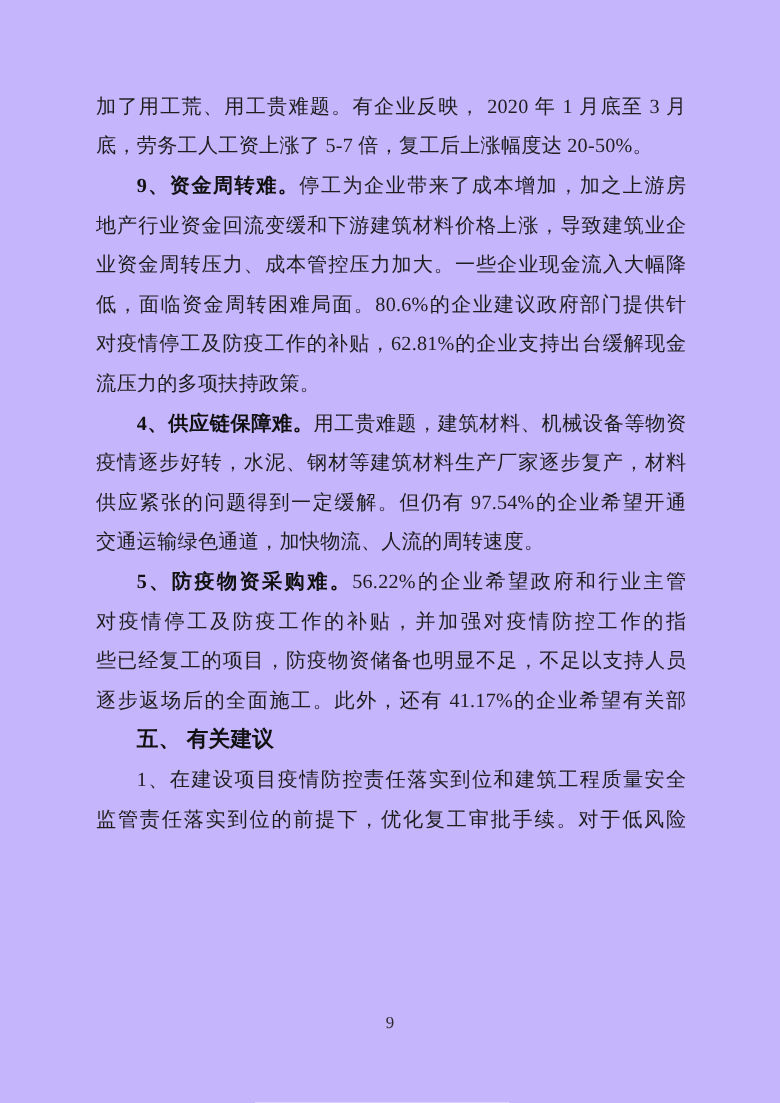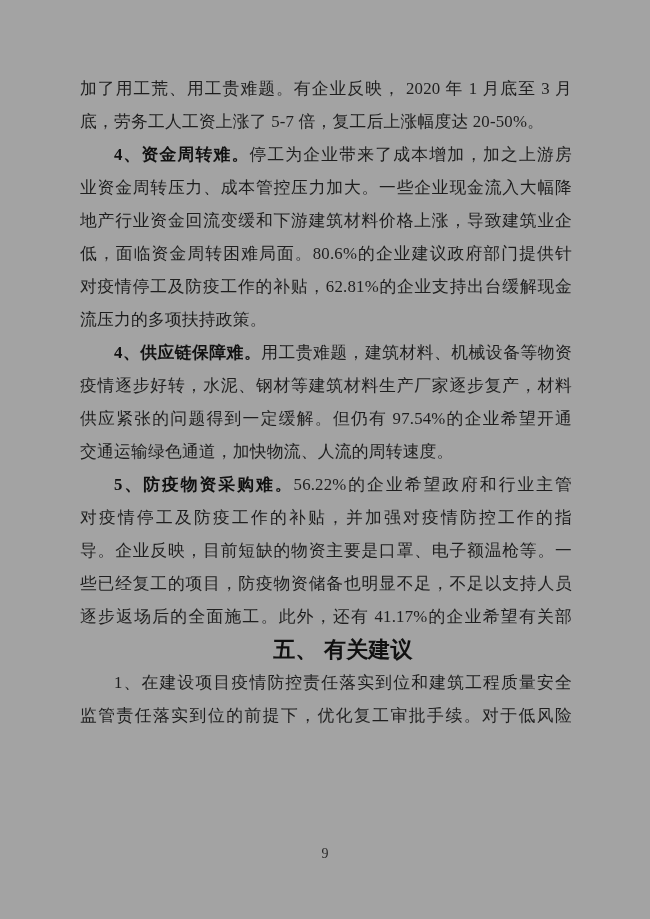--- a/index.html
+++ b/index.html
@@ -4,21 +4,21 @@
 <style>
   html, body {
     margin: 0;
     padding: 0;
     background: #ffffff;
   }
   .page {
     position: relative;
     width: 650px;
     height: 919px;
-    background: #a3a3a3;
+    background: #c4b5fd;
     overflow: hidden;
     font-family: "Liberation Serif", "DejaVu Serif", serif;
     color: #1e1e1e;
   }
   .content {
     position: absolute;
     left: 80px;
     top: 72px;
     width: 492px;
   }
@@ -34,23 +34,22 @@
     text-align: justify;
     text-align-last: justify;
     overflow: hidden;
   }
   .line.ind {
     text-indent: 34px;
   }
   .line.head {
     font-family: "Liberation Sans", "DejaVu Sans", sans-serif;
     font-weight: bold;
-    font-size: 22px;
+    font-size: 18px;
     color: #141414;
-    text-align: center;
   }
   .run.bold {
     font-weight: bold;
     color: #111111;
   }
   .pagenum {
     position: absolute;
     top: 846px;
     left: 0;
     width: 100%;
@@ -59,33 +58,32 @@
     color: #2a2a2a;
   }
 </style>
 </head>
 <body>
 
 <div class="page">
   <div class="content">
       <div class="line j"><span class="run">加了用工荒、用工贵难题。有企业反映， 2020 年 1 月底至 3 月</span></div>
       <div class="line"><span class="run">底，劳务工人工资上涨了 5-7 倍，复工后上涨幅度达 20-50%。</span></div>
-      <div class="line j ind"><span class="run bold">4、资金周转难。</span><span class="run">停工为企业带来了成本增加，加之上游房</span></div>
+      <div class="line j ind"><span class="run bold">9、资金周转难。</span><span class="run">停工为企业带来了成本增加，加之上游房</span></div>
+      <div class="line j"><span class="run">地产行业资金回流变缓和下游建筑材料价格上涨，导致建筑业企</span></div>
       <div class="line j"><span class="run">业资金周转压力、成本管控压力加大。一些企业现金流入大幅降</span></div>
-      <div class="line j"><span class="run">地产行业资金回流变缓和下游建筑材料价格上涨，导致建筑业企</span></div>
       <div class="line j"><span class="run">低，面临资金周转困难局面。80.6%的企业建议政府部门提供针</span></div>
       <div class="line j"><span class="run">对疫情停工及防疫工作的补贴，62.81%的企业支持出台缓解现金</span></div>
       <div class="line"><span class="run">流压力的多项扶持政策。</span></div>
       <div class="line j ind"><span class="run bold">4、供应链保障难。</span><span class="run">用工贵难题，建筑材料、机械设备等物资</span></div>
       <div class="line j"><span class="run">疫情逐步好转，水泥、钢材等建筑材料生产厂家逐步复产，材料</span></div>
       <div class="line j"><span class="run">供应紧张的问题得到一定缓解。但仍有 97.54%的企业希望开通</span></div>
       <div class="line"><span class="run">交通运输绿色通道，加快物流、人流的周转速度。</span></div>
       <div class="line j ind"><span class="run bold">5、防疫物资采购难。</span><span class="run">56.22%的企业希望政府和行业主管</span></div>
       <div class="line j"><span class="run">对疫情停工及防疫工作的补贴，并加强对疫情防控工作的指</span></div>
-      <div class="line j"><span class="run">导。企业反映，目前短缺的物资主要是口罩、电子额温枪等。一</span></div>
       <div class="line j"><span class="run">些已经复工的项目，防疫物资储备也明显不足，不足以支持人员</span></div>
       <div class="line j"><span class="run">逐步返场后的全面施工。此外，还有 41.17%的企业希望有关部</span></div>
       <div class="line ind head"><span class="run bold">五、 有关建议</span></div>
       <div class="line j ind"><span class="run">1、在建设项目疫情防控责任落实到位和建筑工程质量安全</span></div>
       <div class="line j"><span class="run">监管责任落实到位的前提下，优化复工审批手续。对于低风险区，</span></div>
     </div>
   <div class="pagenum">9</div>
 </div>
 
 </body></html>

